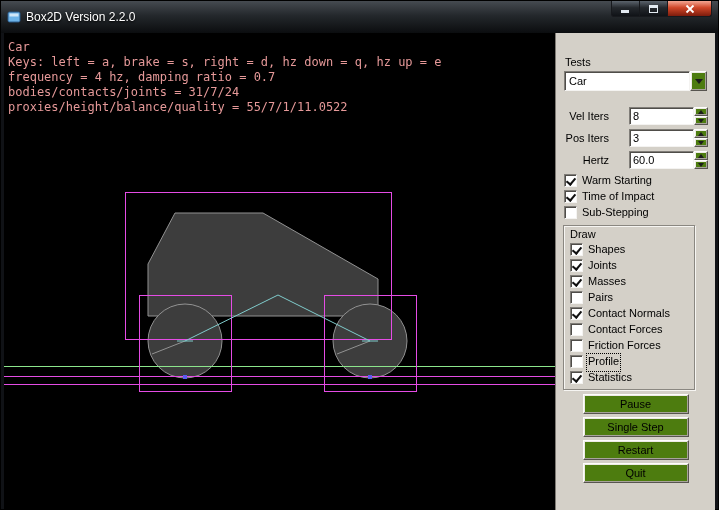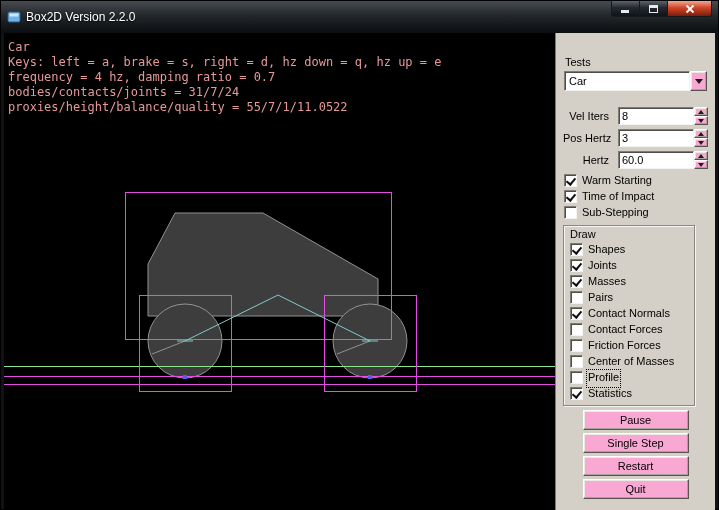--- a/index.html
+++ b/index.html
@@ -31,32 +31,32 @@
   .aabb-line{stroke:var(--c-aabb,#e54ce5);stroke-width:1;}
   .ground-line{stroke:var(--c-ground,#8ce68c);stroke-width:1;}
   .body-shape{fill:var(--c-shape-fill,#3d3d3d);stroke:var(--c-shape-stroke,#8f8f8f);stroke-width:1;}
   .radius-line{stroke:var(--c-shape-stroke,#8f8f8f);stroke-width:1;}
   .joint-line{fill:none;stroke:var(--c-joint,#80cccc);stroke-width:1;}
   .contact-pt{fill:var(--c-contact,#5a5af0);}
 
   
   .panel{width:160px;box-sizing:border-box;padding:18px 7px;background:#d4d0c8;
          color:#000;font-size:11px;border-left:1px solid #7e7a74;}
-  .raised{background:#f9a8d4;border:1px solid;border-color:#fdfdfb #57544f #57544f #fdfdfb;
+  .raised{background:#4d7c0f;border:1px solid;border-color:#fdfdfb #57544f #57544f #fdfdfb;
           box-shadow:inset -1px -1px 0 #a7a39b,inset 1px 1px 0 #eceae5;}
   .sunken{background:#fff;border:1px solid;border-color:#807d78 #f4f3f1 #f4f3f1 #807d78;
           box-shadow:inset 1px 1px 0 #4f4d49;}
   .tests-label{margin:5px 0 3px 2px;}
   .combo{display:flex;height:20px;margin:0 1px 16px 1px;}
   .combo-field{flex:1;box-sizing:border-box;padding:3px 4px;overflow:hidden;white-space:nowrap;}
   .combo-btn{width:17px;display:flex;align-items:center;justify-content:center;box-sizing:border-box;}
   .tri-down-lg{width:0;height:0;border-left:4px solid transparent;border-right:4px solid transparent;border-top:5px solid #1c1c1c;}
 
   .spin-row{display:flex;align-items:center;height:18px;margin-bottom:4px;}
-  .spin-label{width:46px;text-align:right;margin-right:9px;white-space:nowrap;}
+  .spin-label{width:46px;text-align:right;margin-right:20px;white-space:nowrap;}
   .spin-field{flex:1;height:18px;box-sizing:border-box;padding:2px 3px;overflow:hidden;}
   .spin-btns{width:14px;height:18px;display:flex;flex-direction:column;}
   .spin-btn{flex:1;display:flex;align-items:center;justify-content:center;box-sizing:border-box;}
   .tri-up{width:0;height:0;border-left:3px solid transparent;border-right:3px solid transparent;border-bottom:4px solid #1c1c1c;}
   .tri-dn{width:0;height:0;border-left:3px solid transparent;border-right:3px solid transparent;border-top:4px solid #1c1c1c;}
 
   .check-list{margin:5px 0 4px 0;}
   .check-row{display:flex;height:15px;margin-bottom:1px;cursor:default;}
   .check-box{position:relative;width:13px;height:13px;box-sizing:border-box;margin:0 5px 0 1px;flex:none;}
   .check-mark{position:absolute;left:3px;top:1px;width:4px;height:7px;
@@ -153,21 +153,21 @@
             <span class="spin-btns">
               <span class="spin-btn raised">
                 <i class="tri-up"></i>
               </span>
               <span class="spin-btn raised">
                 <i class="tri-dn"></i>
               </span>
             </span>
           </div>
           <div class="spin-row">
-            <span class="spin-label">Pos Hertz</span>
+            <span class="spin-label">Pos Iters</span>
             <span class="spin-field sunken">3</span>
             <span class="spin-btns">
               <span class="spin-btn raised">
                 <i class="tri-up"></i>
               </span>
               <span class="spin-btn raised">
                 <i class="tri-dn"></i>
               </span>
             </span>
           </div>
@@ -235,24 +235,20 @@
               </span>
               <span class="check-label">Contact Normals</span>
             </div>
             <div class="check-row">
               <span class="check-box sunken"></span>
               <span class="check-label">Contact Forces</span>
             </div>
             <div class="check-row">
               <span class="check-box sunken"></span>
               <span class="check-label">Friction Forces</span>
-            </div>
-            <div class="check-row">
-              <span class="check-box sunken"></span>
-              <span class="check-label">Center of Masses</span>
             </div>
             <div class="check-row">
               <span class="check-box sunken"></span>
               <span class="check-label focused">Profile</span>
             </div>
             <div class="check-row">
               <span class="check-box sunken">
                 <i class="check-mark"></i>
               </span>
               <span class="check-label">Statistics</span>

